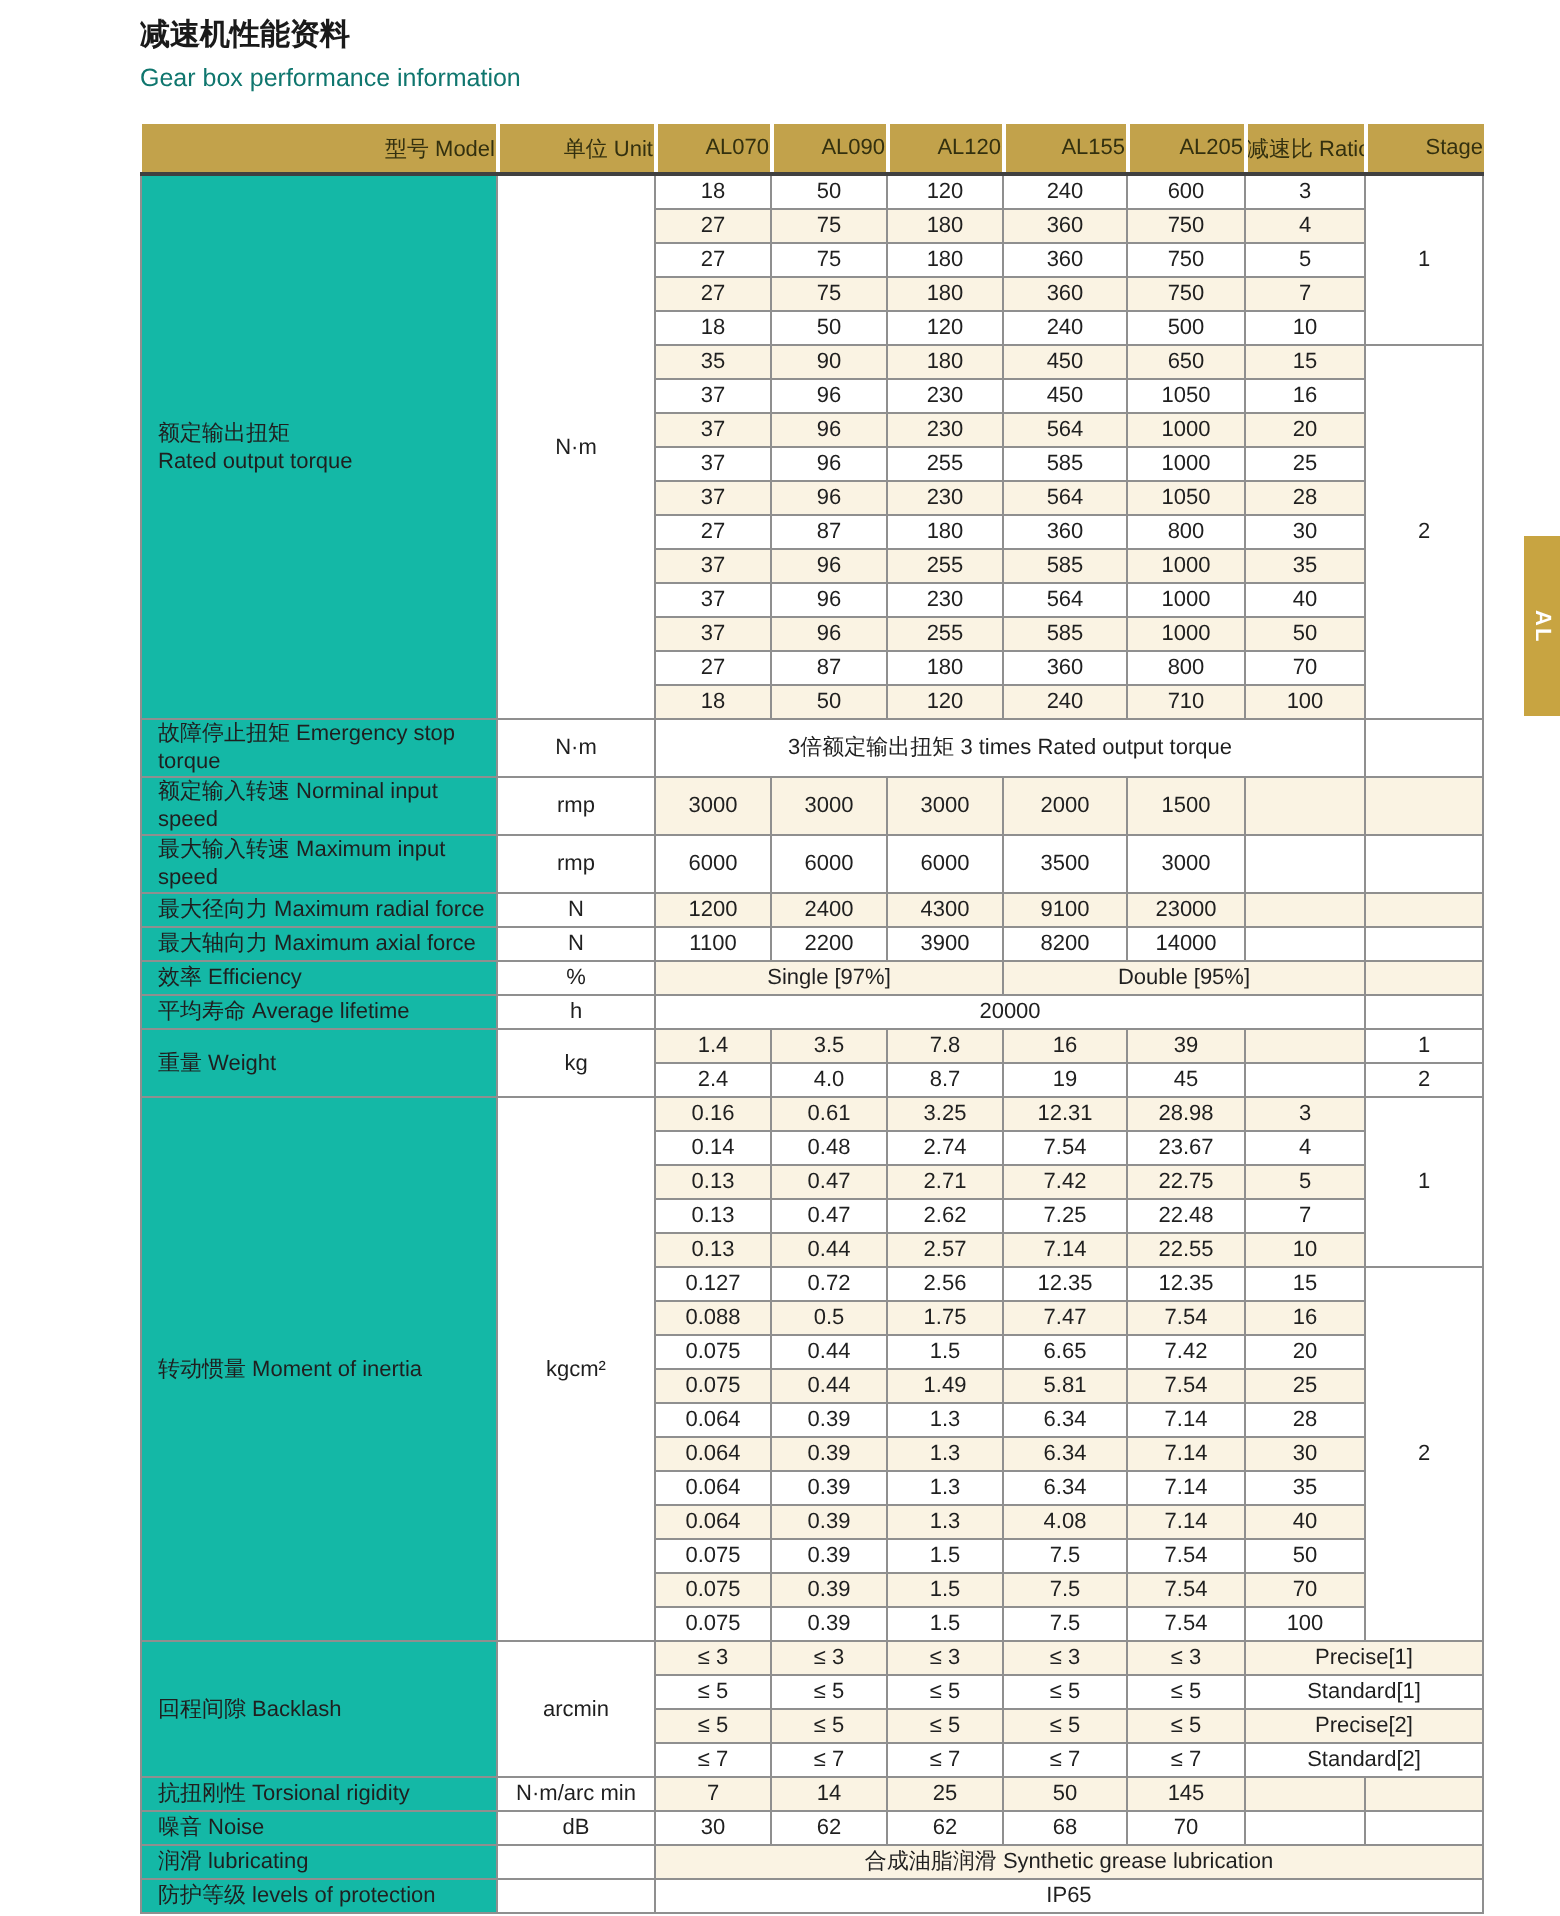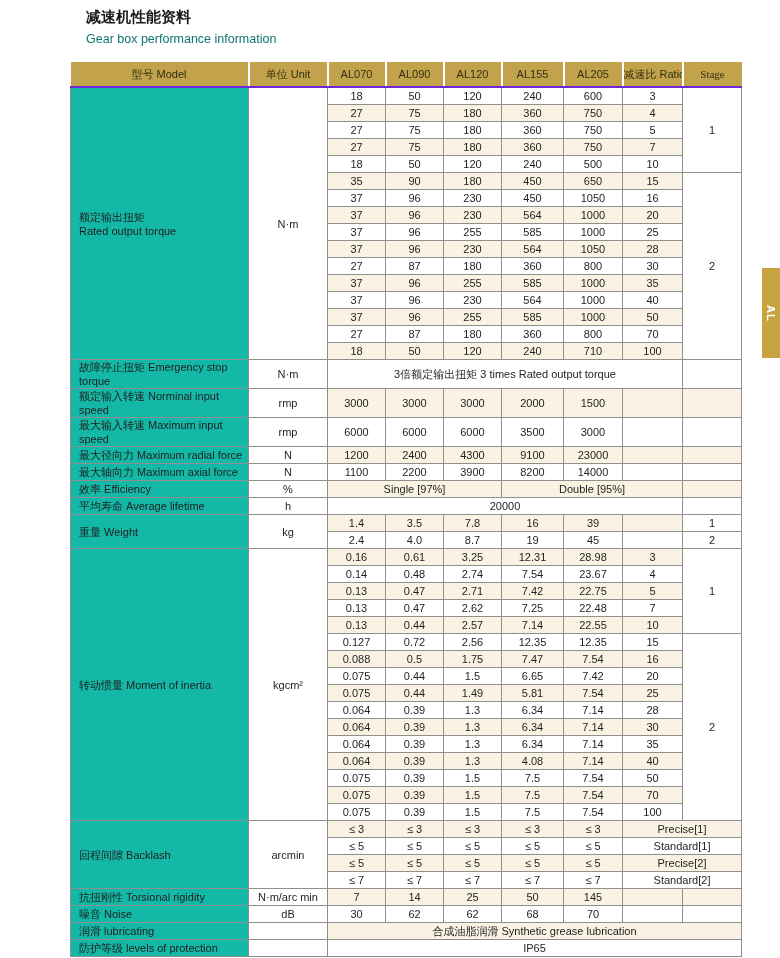--- a/index.html
+++ b/index.html
@@ -7,40 +7,40 @@
     --gold2:#c8a441;
     --cream:#faf3e3;
     --border:#8f8f8f;
     --text:#1f1f1f;
   }
   html,body{margin:0;padding:0;}
   body{
     width:780px;height:958px;position:relative;background:#ffffff;
     font-family:"Liberation Sans","DejaVu Sans",sans-serif;color:var(--text);
   }
-  .titles{position:absolute;left:70px;top:8px;margin-left:16px;}
+  .titles{position:absolute;left:70px;top:8px;}
   .title-zh{font-size:15px;font-weight:bold;margin:0 0 5px 0;color:#1a1a1a;}
   .title-en{font-size:12.5px;font-weight:normal;margin:0;color:#0f766e;}
 
   table.perf{
     position:absolute;left:70px;top:62px;width:671px;
     border-collapse:collapse;table-layout:fixed;font-size:11px;
   }
   table.perf td{
     border:1px solid var(--border);
     height:16px;line-height:16px;text-align:center;padding:0;
     overflow:hidden;white-space:nowrap;background:#fff;color:var(--text);
   }
   table.perf thead th{
     background:var(--gold);height:24px;padding:0;
-    border:none;border-right:2px solid #ffffff;border-bottom:2px solid #6d28d9;
-    font-size:11px;font-weight:normal;color:#33300f;text-align:center;
+    border:none;border-right:2px solid #ffffff;border-bottom:2px solid #404040;
+    font-size:11px;font-weight:normal;color:#33300f;text-align:right;
     overflow:hidden;white-space:nowrap;
   }
-  table.perf thead th:last-child{border-right:none;font-family:Liberation Serif, serif;}
+  table.perf thead th:last-child{border-right:none;}
   table.perf td.label{
     text-align:left;padding-left:8px;white-space:pre-line;line-height:14px;background:#14b8a6;
   }
   table.perf td.unit{background:#fff;text-align:center;}
   table.perf td.stage{background:#fff;}
   table.perf tr.c td.val{background:var(--cream);}
   table.perf tr.w td.val{background:#fff;}
 
   .al-tab{
     position:absolute;right:0;top:268px;width:18px;height:90px;

